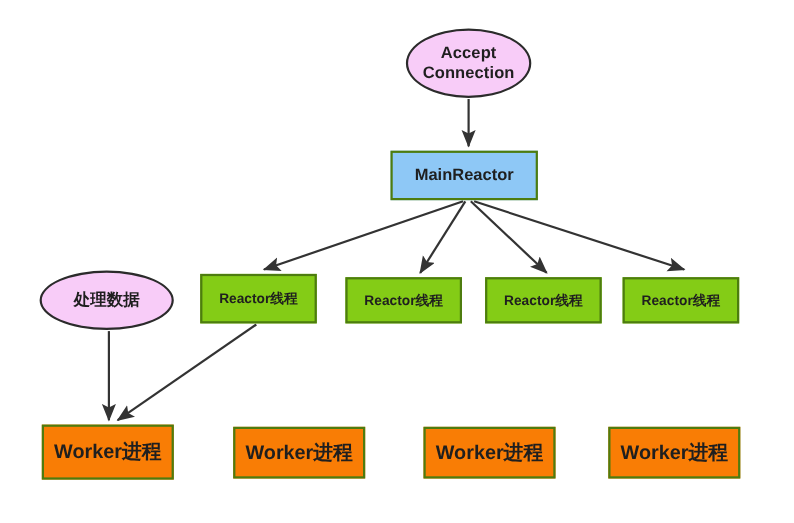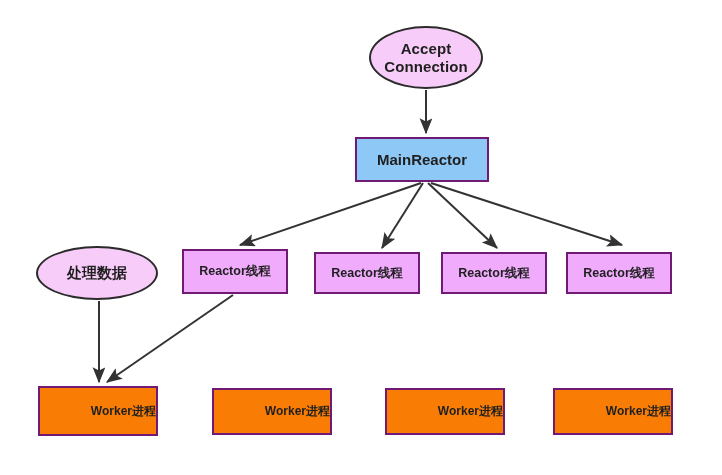--- a/index.html
+++ b/index.html
@@ -35,41 +35,40 @@
     color: #1f1f1f;
     font-weight: bold;
     z-index: 2;
   }
   .node-ellipse {
     border: 2px solid #2b2b2b;
     border-radius: 50%;
     background: #f8ccf8;
   }
   .node-rect {
-    border: 2px solid #701a75;
+    border: 2px solid #4d7c0f;
   }
   .node.accept-connection {
     font-size: 15px;
     letter-spacing: 0.1px;
   }
   .node.process-data {
     font-size: 15px;
   }
   .node.main-reactor {
     background: #8ec8f6;
     font-size: 15px;
   }
   .node.reactor-thread {
-    background: #f0abfc;
+    background: #84cc16;
     font-size: 12.5px;
   }
   .node.worker-process {
     background: #f97d05;
-    font-size: 12px;
-    justify-content: flex-end;
+    font-size: 18px;
   }
   .node-label {
     display: block;
     white-space: pre-line;
     pointer-events: none;
   }
 </style>
 </head>
 <body>
 

